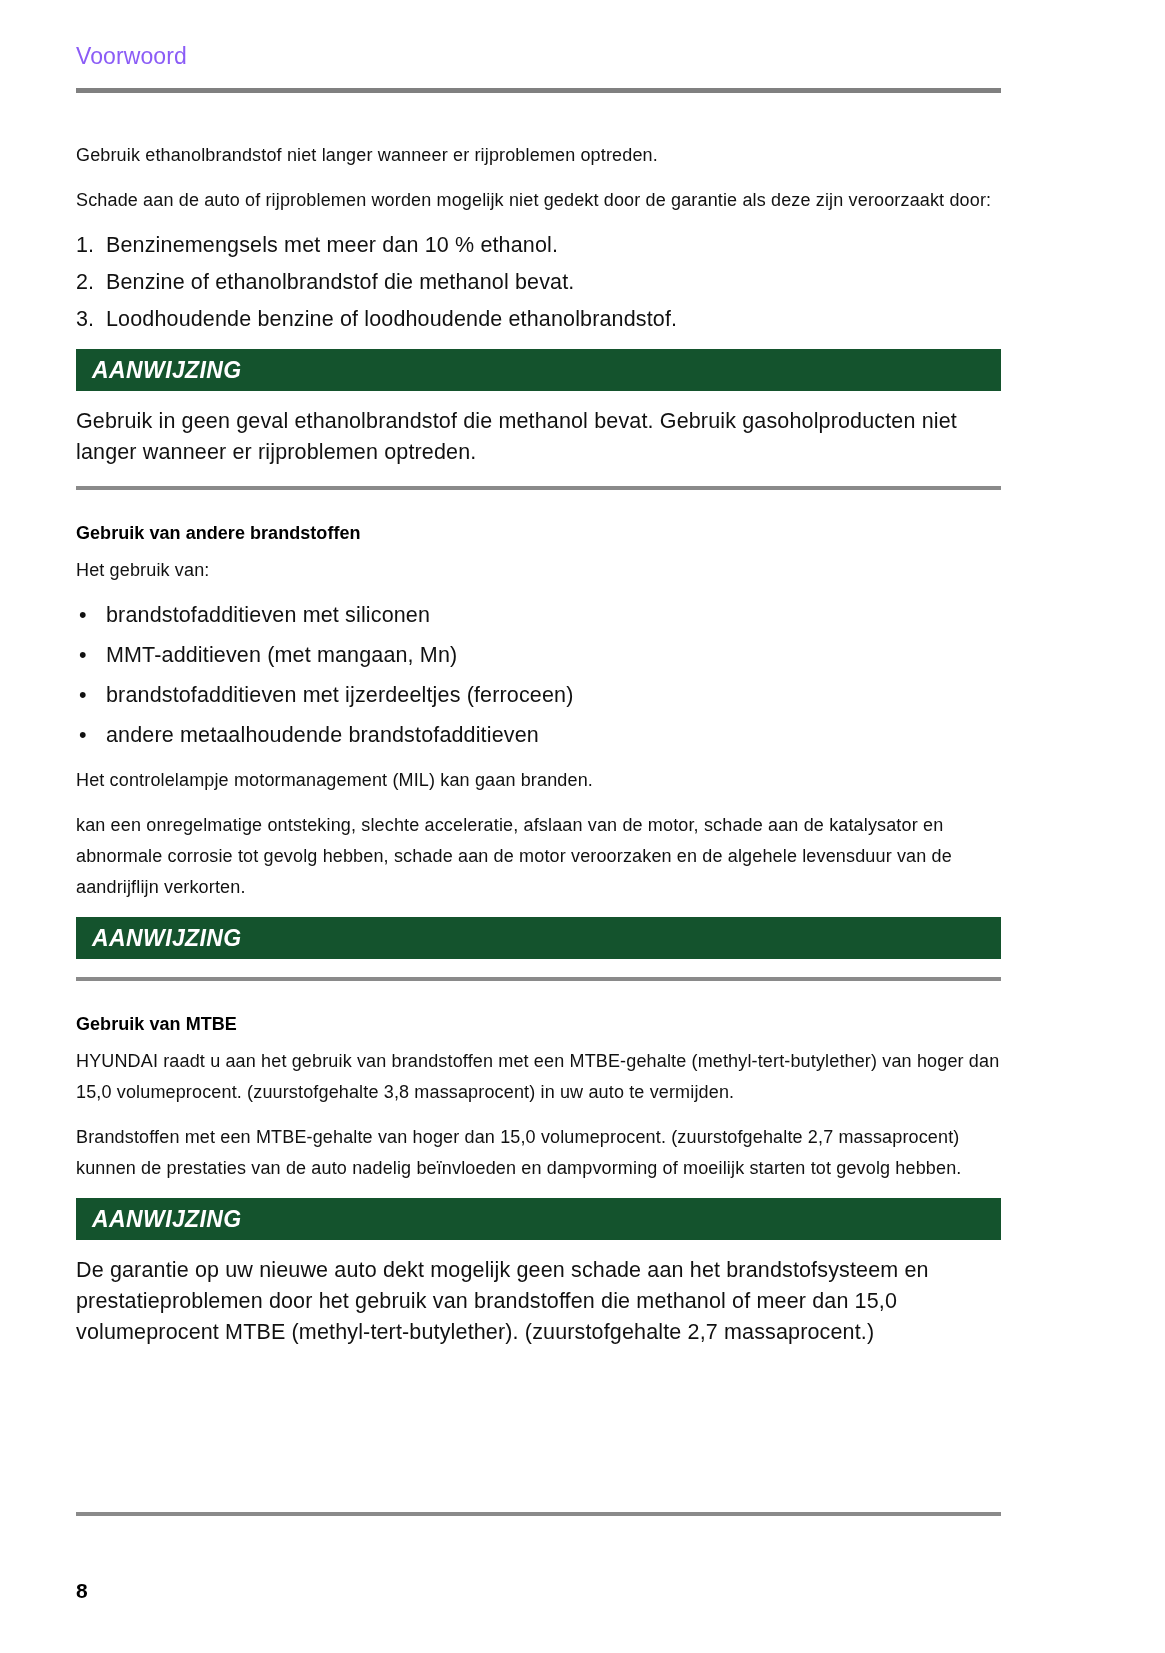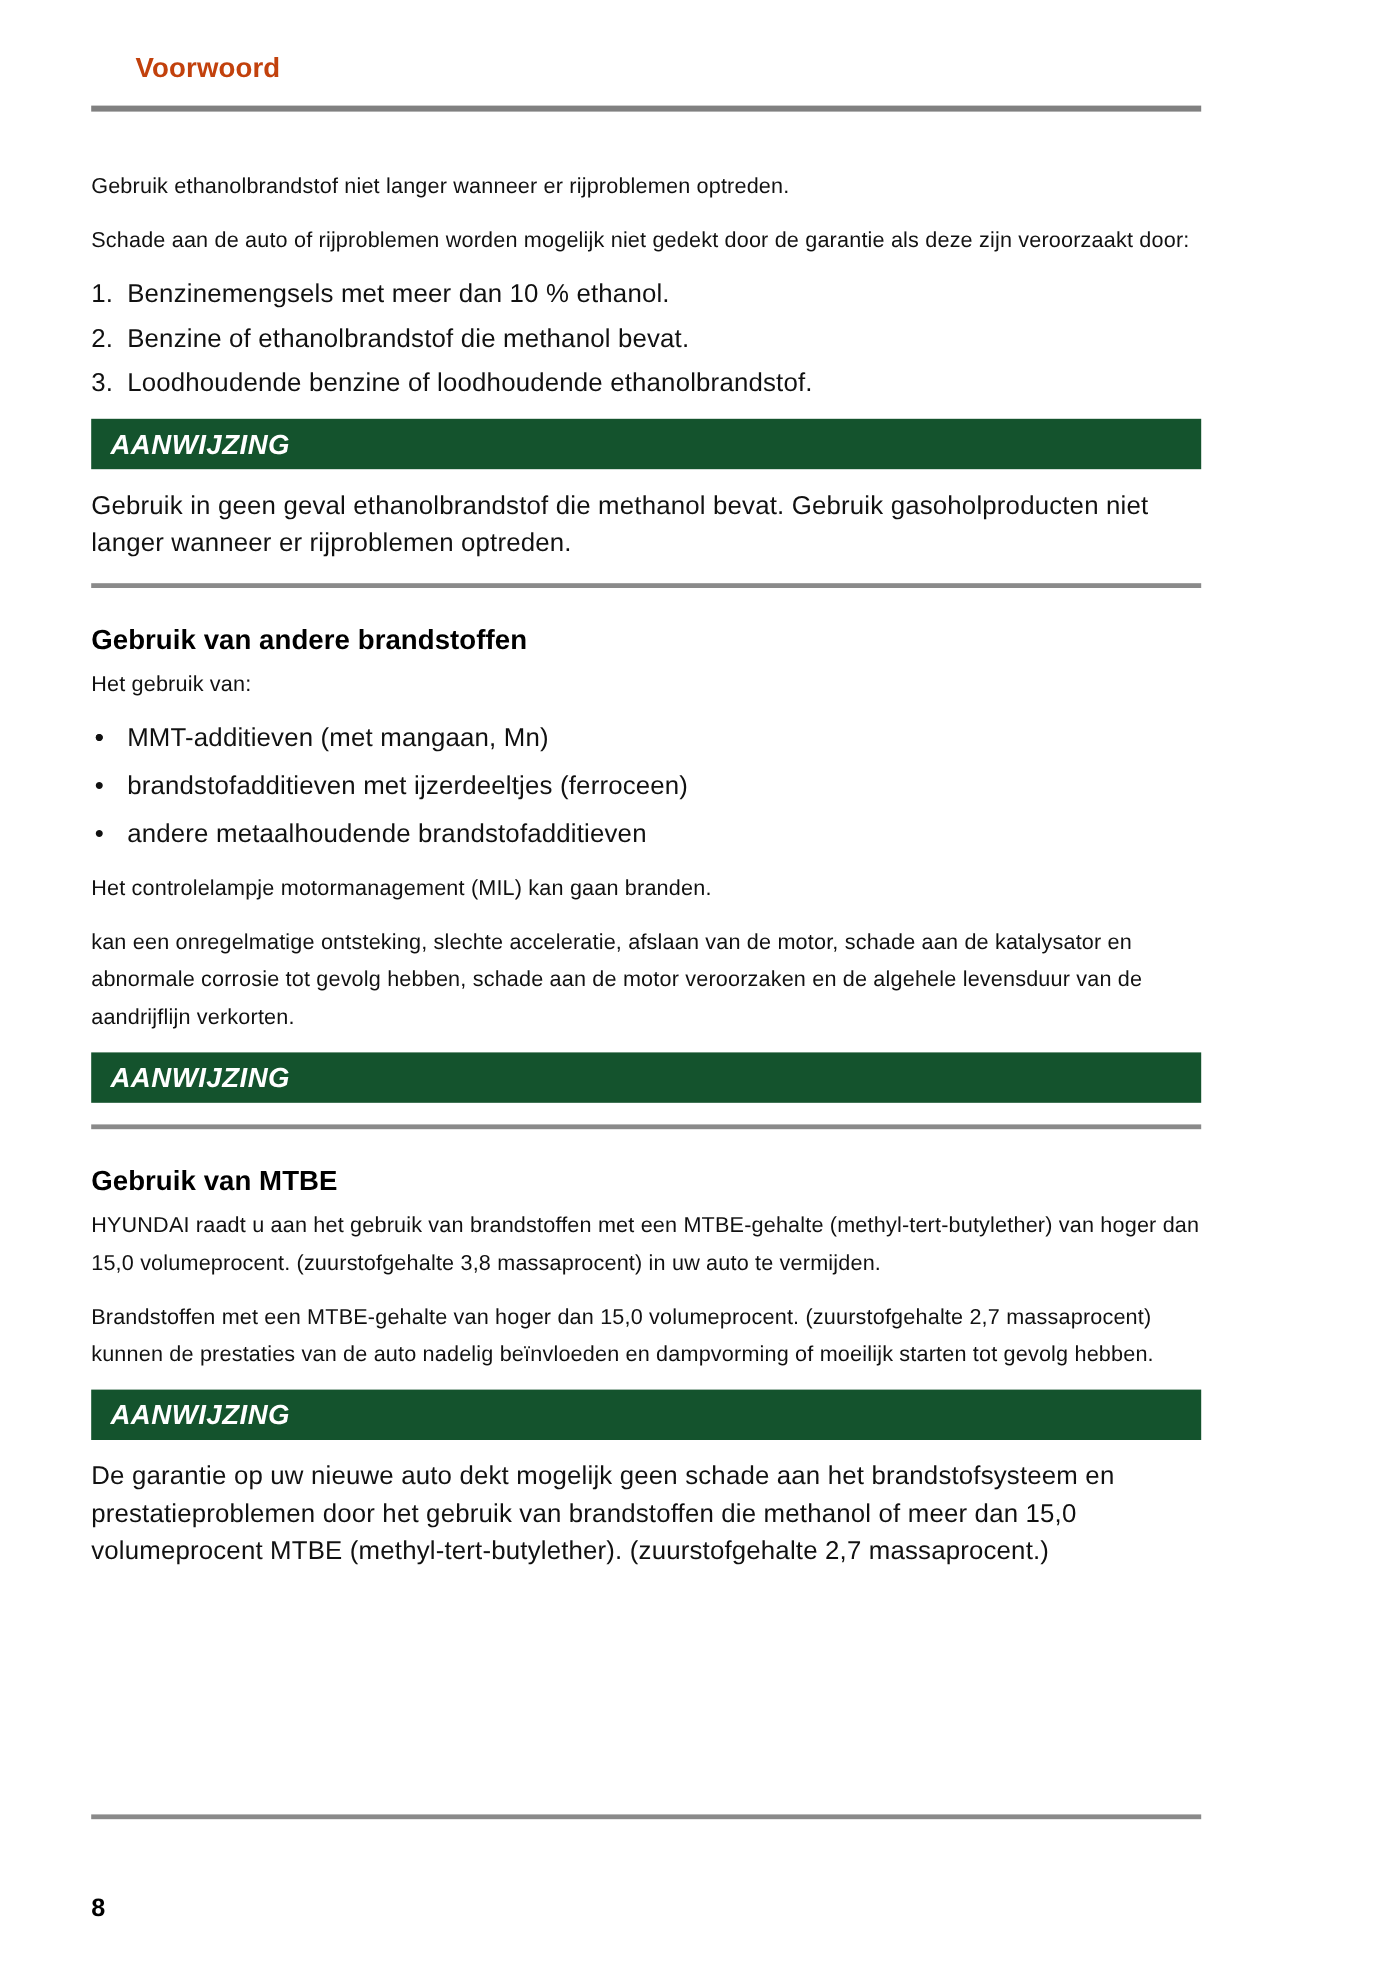--- a/index.html
+++ b/index.html
@@ -28,24 +28,23 @@
   
   .running-header {
     position: absolute;
     left: 76px;
     top: 42px;
     width: 925px;
   }
   .running-header .chapter-title {
     font-size: 23px;
     line-height: 28px;
-    color: #c2410c;
+    color: #8b5cf6;
     letter-spacing: 0.1px;
-    font-weight: 700;
-    margin-left: 37px;
+    font-weight: 400;
   }
   .header-rule {
     position: absolute;
     left: 76px;
     top: 88px;
     width: 925px;
     height: 5px;
     background: #808080;
   }
 
@@ -107,21 +106,21 @@
     position: absolute;
     left: 3px;
     top: 0px;
     font-size: 21.5px;
     line-height: 31px;
   }
 
   
   h2.sub-heading {
     margin: 0 0 7px 0;
-    font-size: 23px;
+    font-size: 18px;
     line-height: 30px;
     font-weight: 700;
     letter-spacing: 0.05px;
     color: #000000;
   }
 
   
   .notice {
     margin: 6px 0 0 0;
   }
@@ -216,21 +215,21 @@
     </div>
 
     <div class="spacer-lg"></div>
 
     <h2 class="sub-heading">Gebruik van andere brandstoffen</h2>
 
     <p class="body-text">Het gebruik van:</p>
 
     <ul class="bullet-list">
       <li>
-        <span class="dot">•</span>
+        <span class="dot">•</span><span>brandstofadditieven met siliconen</span>
       </li>
       <li>
         <span class="dot">•</span><span>MMT-additieven (met mangaan, Mn)</span>
       </li>
       <li>
         <span class="dot">•</span><span>brandstofadditieven met ijzerdeeltjes (ferroceen)</span>
       </li>
       <li>
         <span class="dot">•</span><span>andere metaalhoudende brandstofadditieven</span>
       </li>

